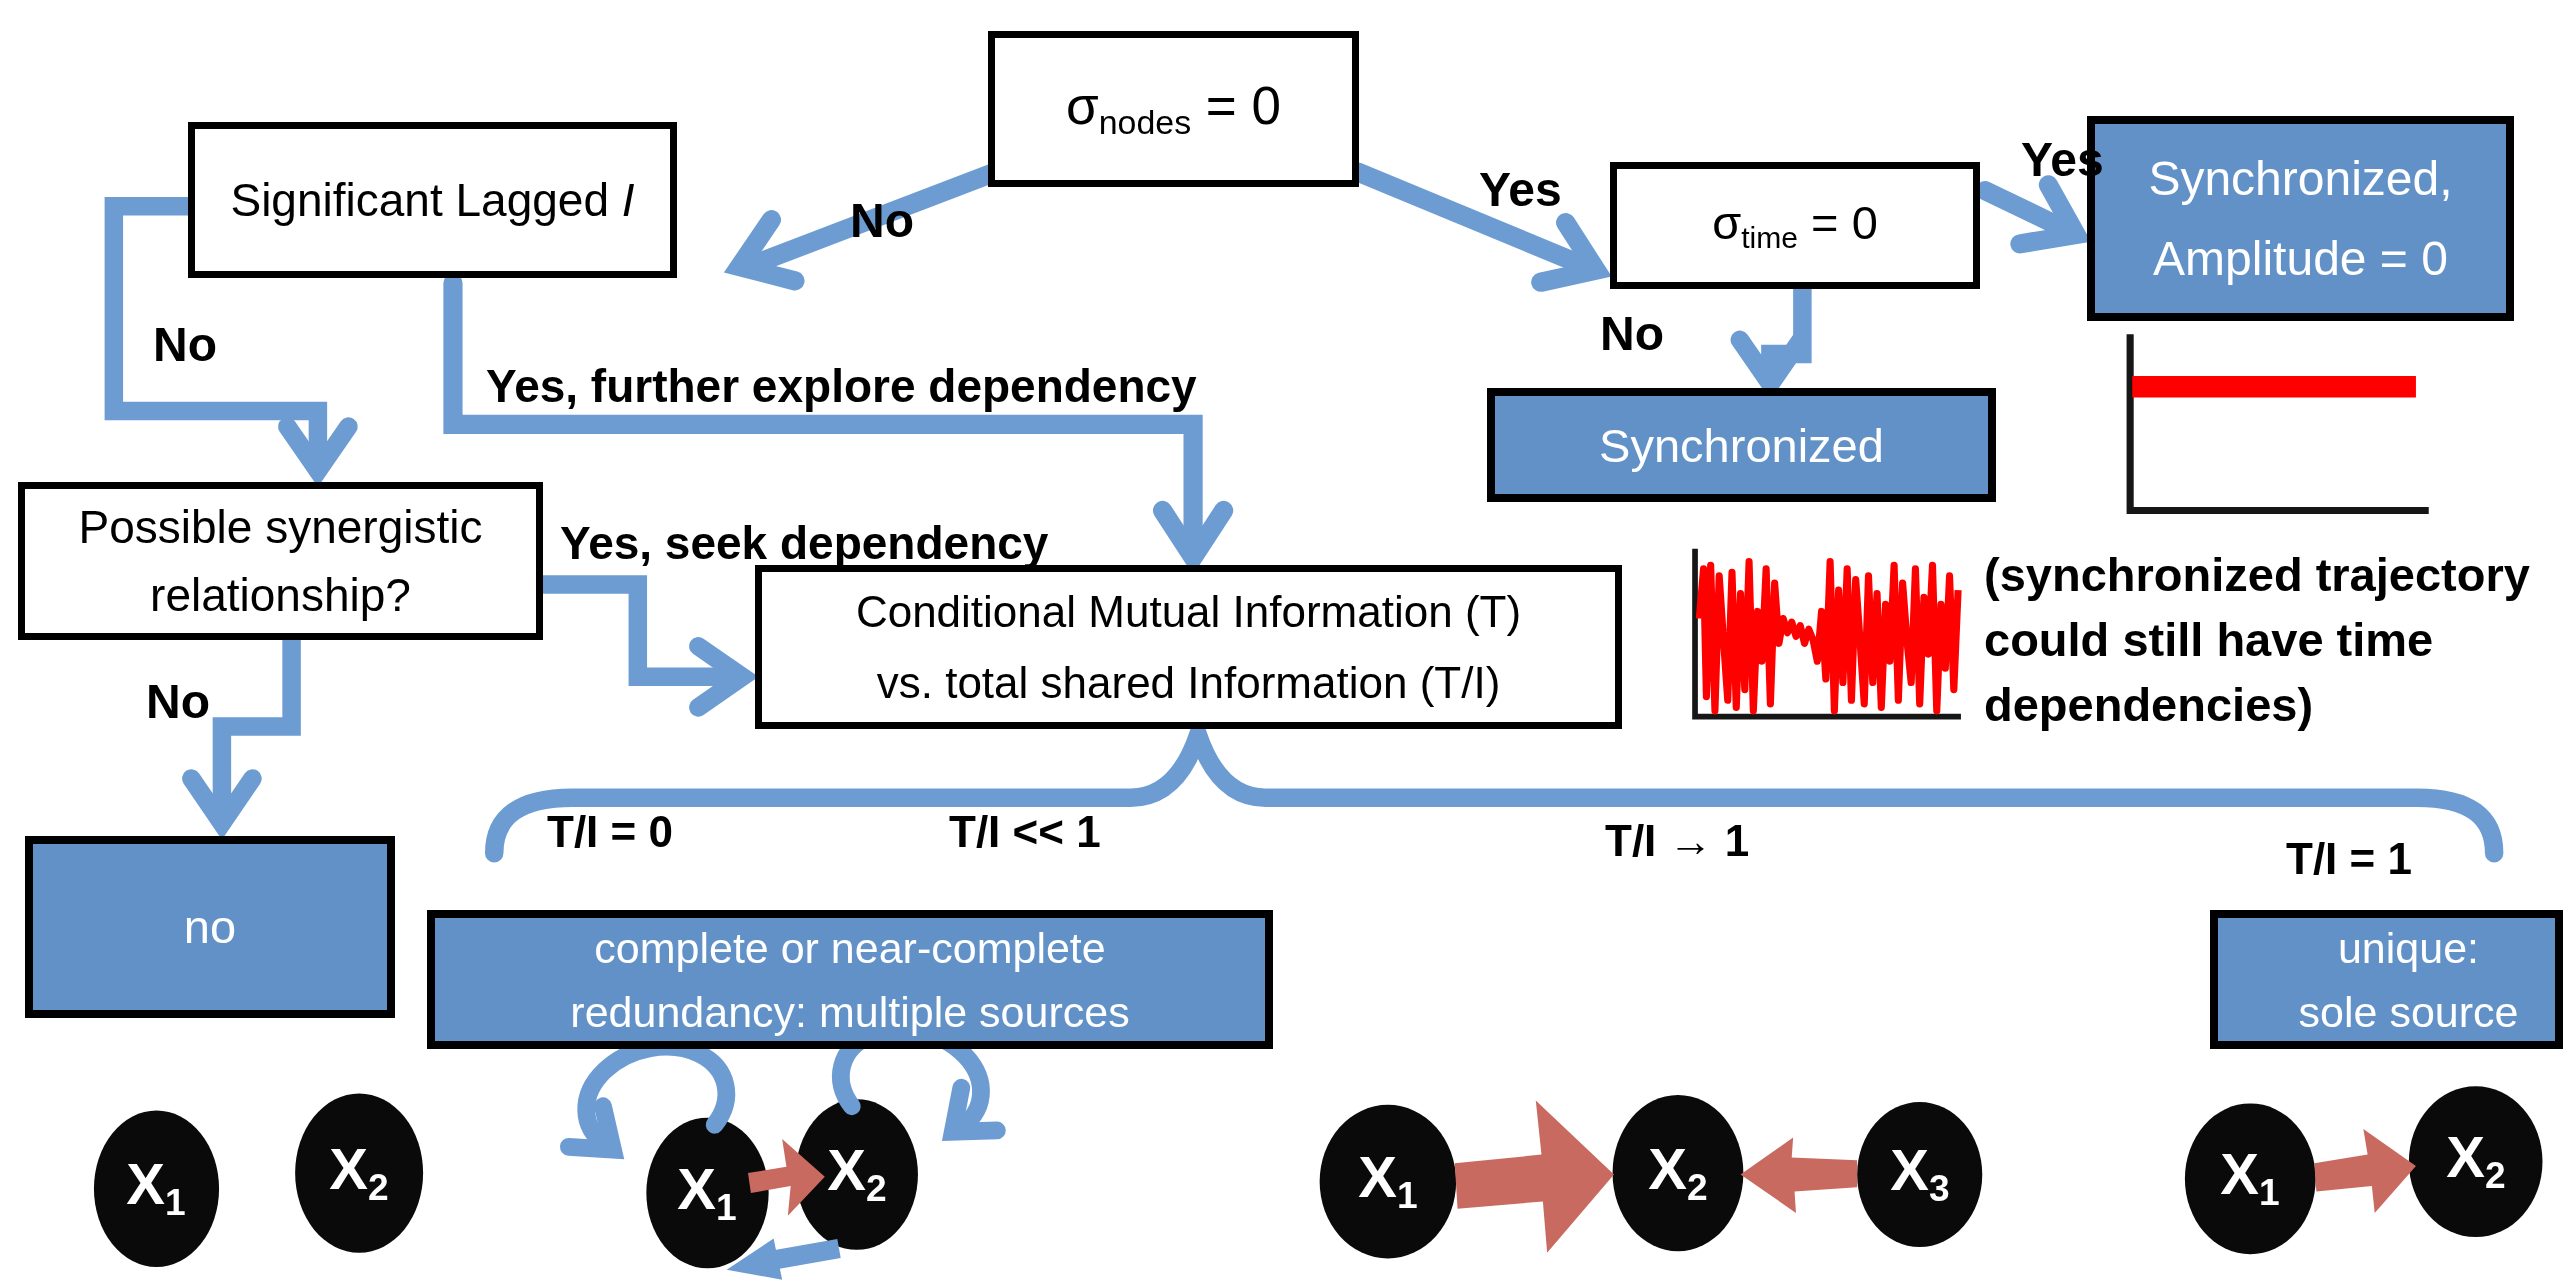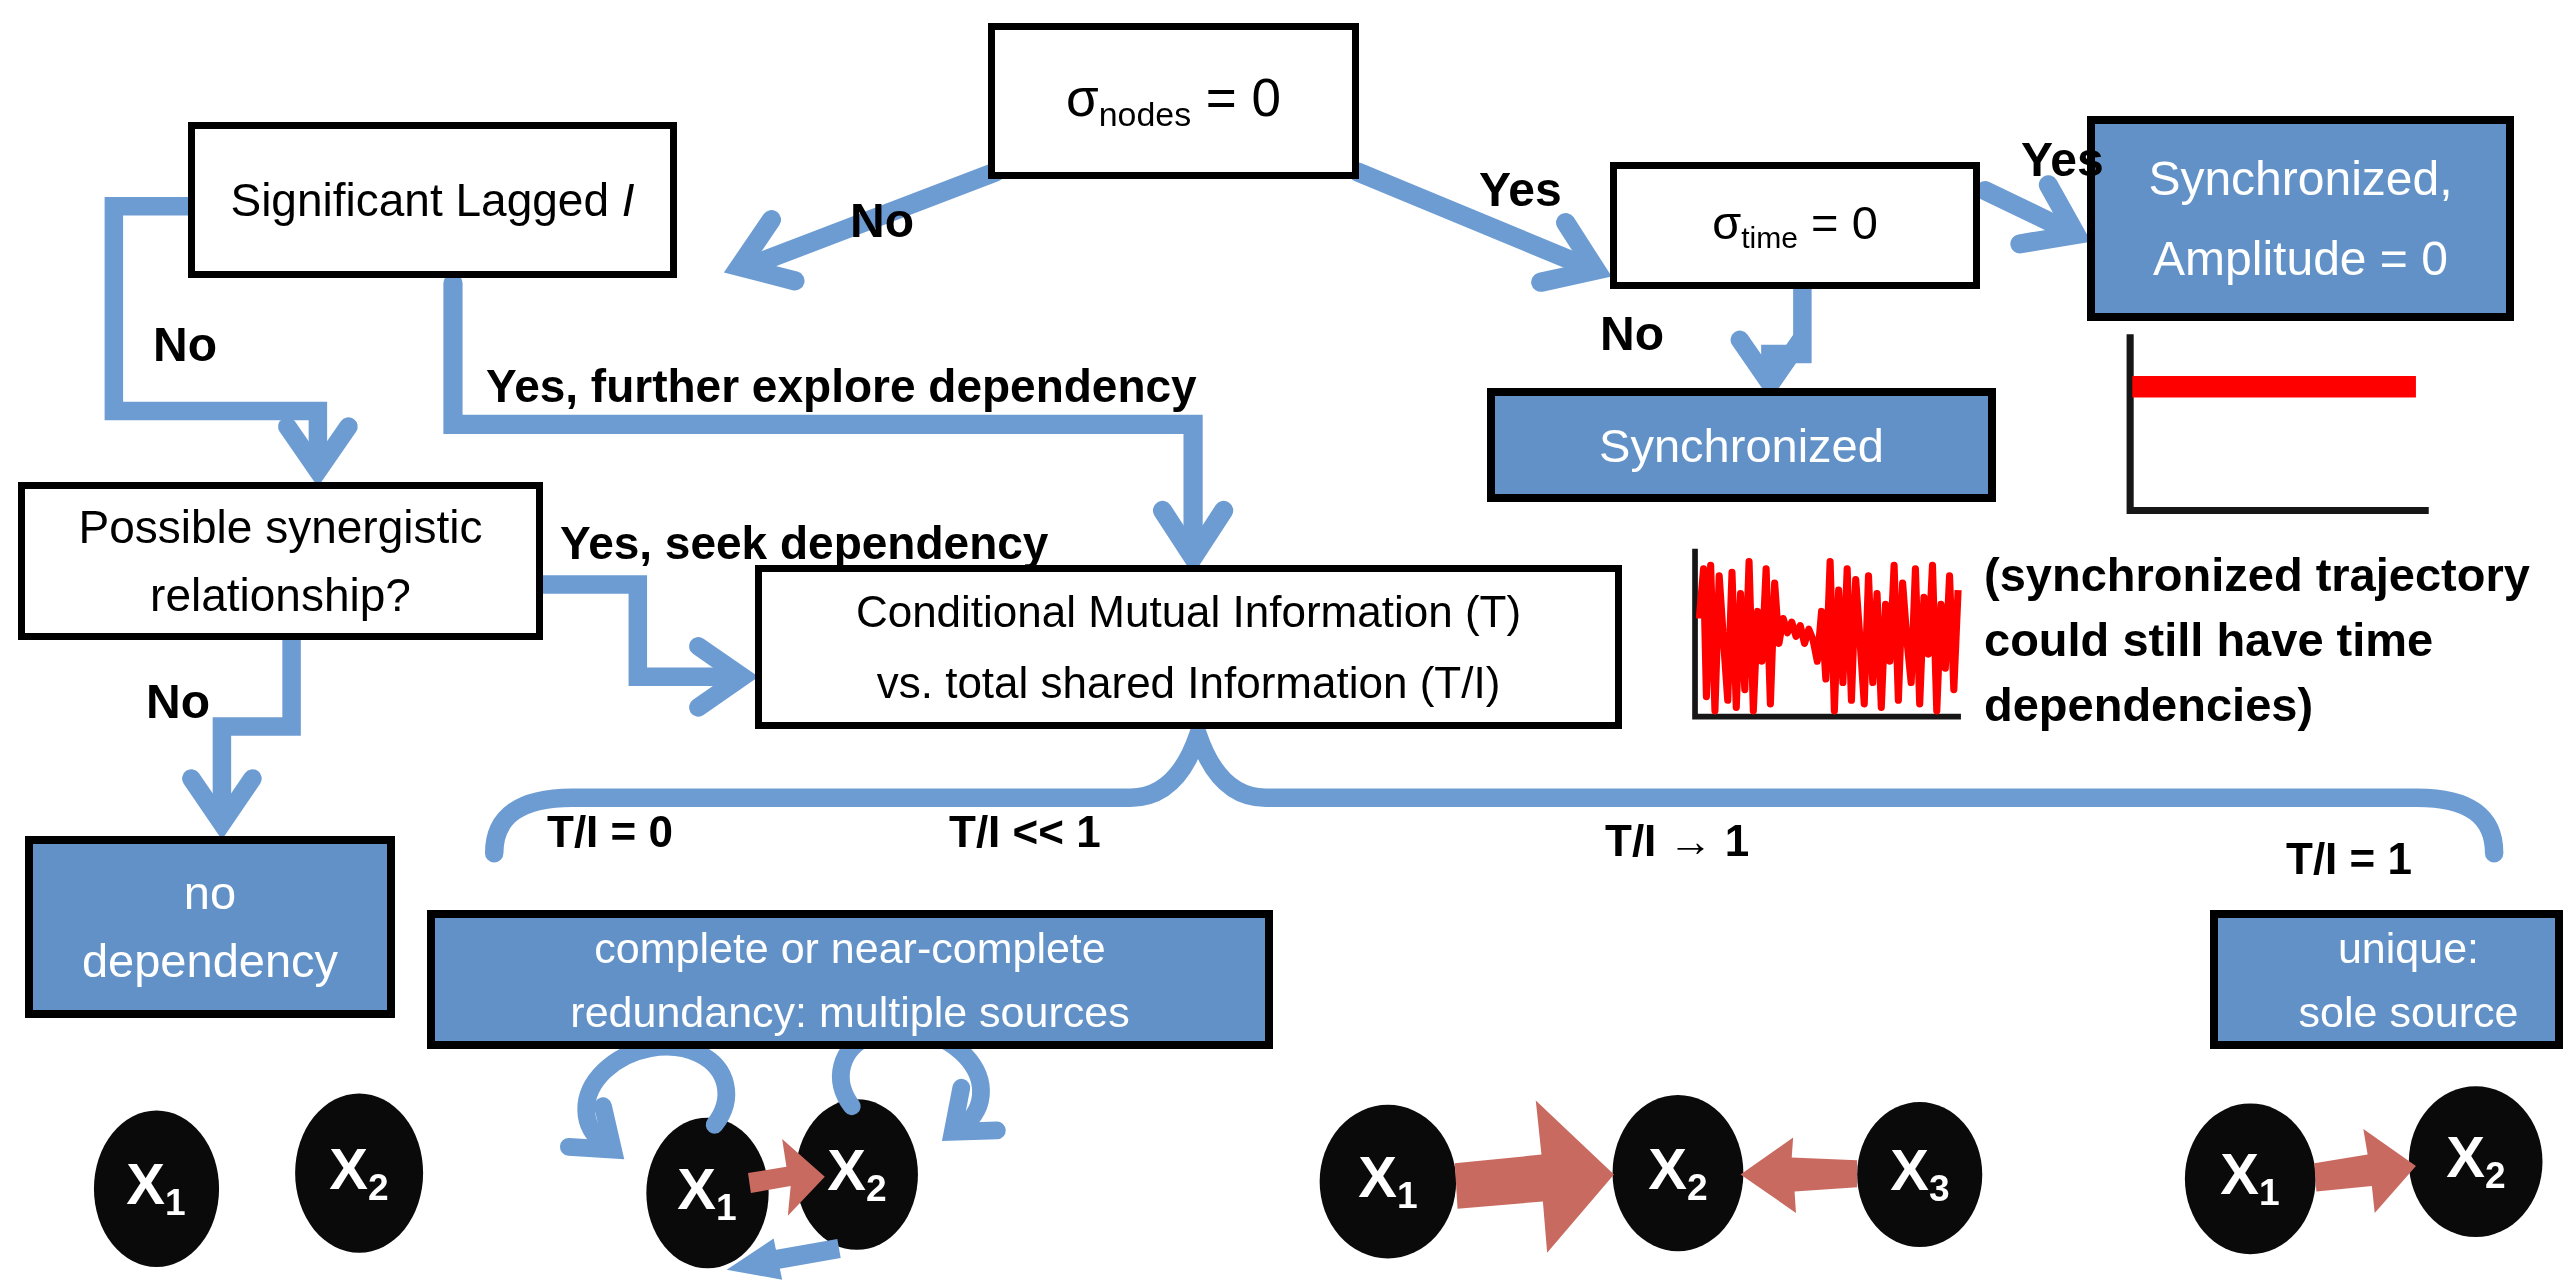--- a/index.html
+++ b/index.html
@@ -106,21 +106,21 @@
       <polygon style="fill:var(--red_arrow)" points="2612,1632 2520,1628 2522,1600 2448,1652 2526,1706 2524,1676 2612,1670"></polygon>
     </g>
 
     <g>
       <ellipse cx="3165" cy="1658" rx="92" ry="106" style="fill:var(--node_black)"></ellipse>
       <ellipse cx="3482" cy="1634" rx="94" ry="106" style="fill:var(--node_black)"></ellipse>
       <polygon style="fill:var(--red_arrow)" points="3255,1636 3330,1624 3324,1588 3398,1640 3340,1706 3336,1668 3258,1676"></polygon>
     </g>
   </svg>
 
-  <div class="box" style="left:988px;top:23px;width:371px;height:156px;font-size:53px;">
+  <div class="box" style="left:988px;top:31px;width:371px;height:156px;font-size:53px;">
     <div><span>σ</span><span class="sub">nodes</span><span> = 0</span></div>
   </div>
 
   <div class="box" style="left:188px;top:122px;width:489px;height:156px;font-size:46px;">
     <div><span>Significant Lagged </span><span class="it">I</span></div>
   </div>
 
   <div class="box" style="left:1610px;top:162px;width:370px;height:127px;font-size:47px;">
     <div><span>σ</span><span class="sub">time</span><span> = 0</span></div>
   </div>
@@ -139,21 +139,20 @@
     <div>Synchronized,</div>
     <div>Amplitude = 0</div>
   </div>
 
   <div class="box blue" style="left:1487px;top:388px;width:509px;height:114px;font-size:47px;">
     <div>Synchronized</div>
   </div>
 
   <div class="box blue" style="left:25px;top:836px;width:370px;height:182px;font-size:47px;line-height:68px;">
     <div>no</div>
-    <div>dependency</div>
   </div>
 
   <div class="box blue" style="left:427px;top:910px;width:846px;height:139px;font-size:43px;line-height:64px;">
     <div>complete or near-complete</div>
     <div>redundancy: multiple sources</div>
   </div>
 
 
   <div class="box blue" style="left:2210px;top:910px;width:353px;height:139px;font-size:43px;line-height:64px;padding-left:44px;">
     <div>unique:</div>

